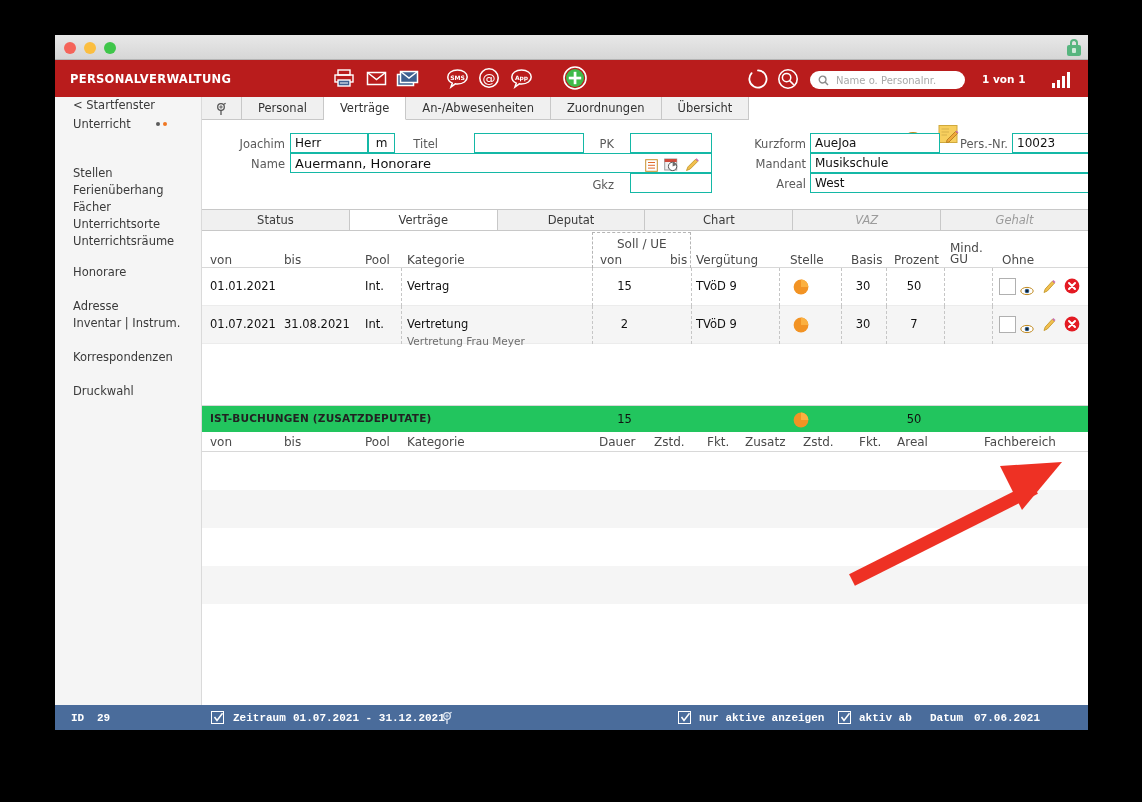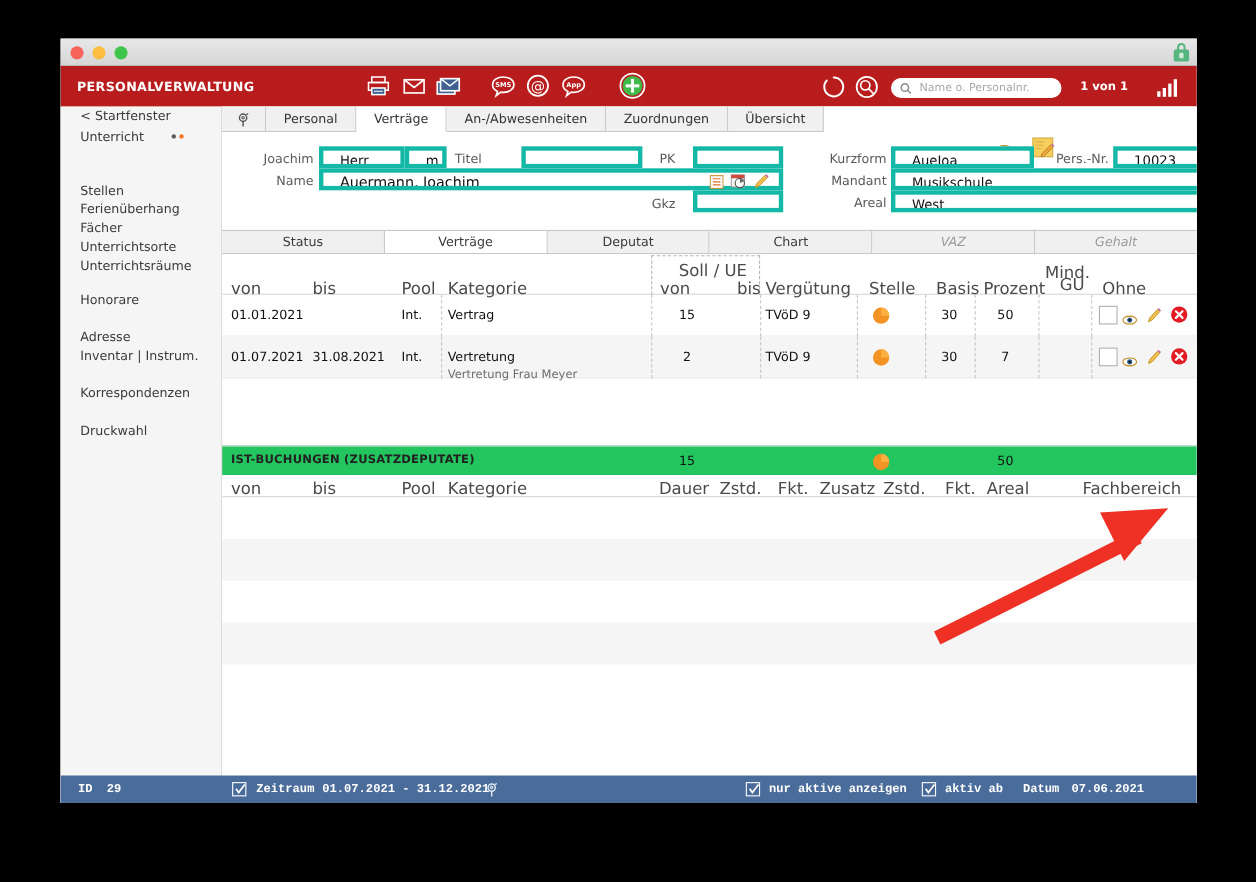--- a/index.html
+++ b/index.html
@@ -109,22 +109,22 @@
   .tabfill { flex:1; background:#ffffff; border-bottom:1px solid #ffffff; margin-bottom:-1px; }
 
   
   .formarea { position:relative; height:112px; background:#fff; }
   .eyepen { position:absolute; left:703px; top:4px; display:flex; gap:17px; align-items:center; }
 
   .fld-label {
     position:absolute; font-size:11.5px; color:#5a5a5a; text-align:right;
   }
   .fld {
-    position:absolute; border:4px solid #14b8a6; background:#fff;
-    font-size:12px; color:#111; padding:0 15px; height:20px; line-height:19px;
+    position:absolute; border:1px solid #14b8a6; background:#fff;
+    font-size:12px; color:#111; padding:0 4px; height:20px; line-height:19px;
     font-family:"DejaVu Sans","Liberation Sans",sans-serif; white-space:nowrap; overflow:hidden;
   }
   .fld.mini { text-align:center; }
   .inline-icos { position:absolute; display:flex; gap:6px; align-items:center; }
 
   
   .subtabs {
     position:absolute; left:0; top:112px; width:100%; height:22px;
     display:flex; border-top:1px solid #c8c8c8; border-bottom:1px solid #c8c8c8;
     background:#f0f0f0;
@@ -137,21 +137,21 @@
   .stab:last-child { border-right:none; }
   .stab.active { background:#fff; }
   .stab.dim { color:#9b9b9b; font-style:italic; }
 
   
   .tblhead {
     position:absolute; left:0; top:134px; width:100%; height:37px; background:#fff;
     border-bottom:1px solid #d8d8d8;
   }
   .th {
-    position:absolute; font-size:15px; color:#4a4a4a; white-space:nowrap;text-align:right;
+    position:absolute; font-size:12px; color:#4a4a4a; white-space:nowrap;
   }
   .dashed-box {
     position:absolute; border-left:1px dashed #b5b5b5; border-right:1px dashed #b5b5b5;
     border-top:1px dashed #b5b5b5;
   }
   .vsep { position:absolute; width:0; border-left:1px dashed #c6c6c6; }
 
   .row {
     position:absolute; left:0; width:100%; height:38px; border-bottom:1px solid #ececec;
   }
@@ -422,21 +422,21 @@
 
           <div class="fld-label" style="left:18px; top:17px; width:65px;">Joachim</div>
           <div class="fld" style="left:88px; top:13px; width:78px;">Herr</div>
           <div class="fld mini" style="left:166px; top:13px; width:27px;">m</div>
           <div class="fld-label" style="left:198px; top:17px; width:38px;">Titel</div>
           <div class="fld" style="left:272px; top:13px; width:110px;"></div>
           <div class="fld-label" style="left:370px; top:17px; width:42px;">PK</div>
           <div class="fld" style="left:428px; top:13px; width:82px;"></div>
 
           <div class="fld-label" style="left:18px; top:37px; width:65px;">Name</div>
-          <div class="fld" style="left:88px; top:33px; width:422px; font-size:13px;">Auermann, Joachim</div>
+          <div class="fld" style="left:88px; top:33px; width:422px; font-size:13px;">Auermann, Honorare</div>
           <div class="inline-icos" style="left:443px; top:37px;">
             <span>
               <svg width="13" height="13" viewBox="0 0 13 13">
                 <rect x=".7" y=".7" width="11.6" height="11.6" fill="#fff" stroke="#c98f2e" stroke-width="1"></rect>
                 <line x1="3" y1="3.5" x2="10" y2="3.5" stroke="#e06a2a" stroke-width="1"></line>
                 <line x1="3" y1="6.3" x2="10" y2="6.3" stroke="#e06a2a" stroke-width="1"></line>
                 <line x1="3" y1="9.1" x2="10" y2="9.1" stroke="#e06a2a" stroke-width="1"></line>
               </svg>
             </span>
             <span>

